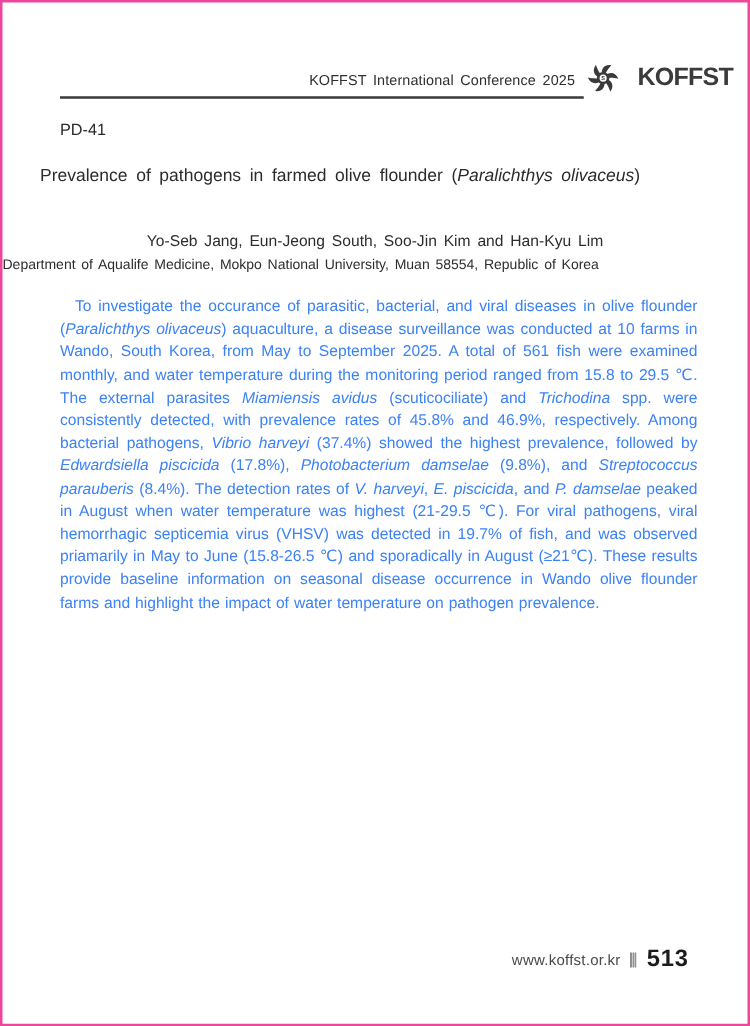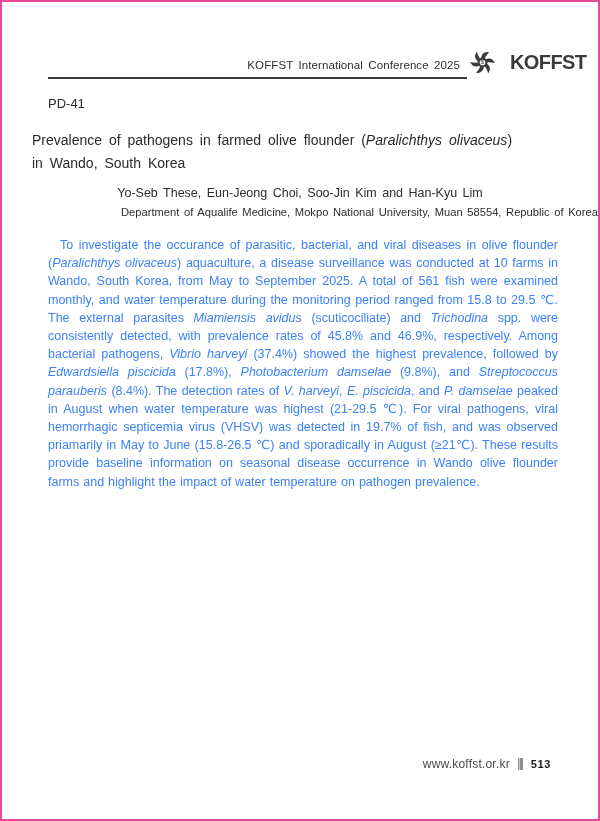--- a/index.html
+++ b/index.html
@@ -74,21 +74,21 @@
     text-align: center;
     font-size: 12.5px;
     word-spacing: 2px;
     color: #2d2d2d;
   }
   .affiliation {
     position: absolute;
     left: 0;
     right: 0;
     top: 204px;
-    text-align: right;
+    text-align: left;
     font-size: 11.2px;
     word-spacing: 1.5px;
     color: #2d2d2d;
   }
   .abstract {
     position: absolute;
     left: 46px;
     width: 510px;
     top: 234px;
     font-size: 12.5px;
@@ -113,21 +113,21 @@
     text-decoration: none;
     letter-spacing: 0.2px;
     margin-left: 16px;
   }
   .footer-sep {
     width: 5px;
     height: 12px;
     background: repeating-linear-gradient(90deg, #8f8f8f 0 1.4px, #c9c9c9 1.4px 2.2px);
   }
   .footer-page {
-    font-size: 11px;
+    font-size: 19px;
     font-weight: 600;
     color: #1c1c1c;
     letter-spacing: 0.6px;
   }
 </style>
 </head>
 <body>
 
 <div class="page">
 
@@ -151,24 +151,23 @@
         <text x="12" y="13.4" text-anchor="middle" font-size="4" font-weight="bold" fill="#3a3a3a">S</text>
       </svg>
     </span>
     <span class="logo-text">KOFFST</span>
   </div>
 
   <div class="paper-id">PD-41</div>
 
   <div class="title">
     <div><span>Prevalence of pathogens in farmed olive flounder (</span><i>Paralichthys olivaceus</i><span>)</span></div>
-    <div>in Wando, South Korea</div>
   </div>
 
-  <div class="authors">Yo-Seb These, Eun-Jeong Choi, Soo-Jin Kim and Han-Kyu Lim</div>
+  <div class="authors">Yo-Seb Jang, Eun-Jeong South, Soo-Jin Kim and Han-Kyu Lim</div>
 
   <div class="affiliation">Department of Aqualife Medicine, Mokpo National University, Muan 58554, Republic of Korea</div>
 
   <div class="abstract"><span>To investigate the occurance of parasitic, bacterial, and viral diseases in olive flounder (</span><i>Paralichthys olivaceus</i><span>) aquaculture, a disease surveillance was conducted at 10 farms in Wando, South Korea, from May to September 2025. A total of 561 fish were examined monthly, and water temperature during the monitoring period ranged from 15.8 to 29.5 ℃. The external parasites </span><i>Miamiensis avidus</i><span> (scuticociliate) and </span><i>Trichodina</i><span> spp. were consistently detected, with prevalence rates of 45.8% and 46.9%, respectively. Among bacterial pathogens, </span><i>Vibrio harveyi</i><span> (37.4%) showed the highest prevalence, followed by </span><i>Edwardsiella piscicida</i><span> (17.8%), </span><i>Photobacterium damselae</i><span> (9.8%), and </span><i>Streptococcus parauberis</i><span> (8.4%). The detection rates of </span><i>V. harveyi</i><span>, </span><i>E. piscicida</i><span>, and </span><i>P. damselae</i><span> peaked in August when water temperature was highest (21-29.5 ℃). For viral pathogens, viral hemorrhagic septicemia virus (VHSV) was detected in 19.7% of fish, and was observed priamarily in May to June (15.8-26.5 ℃) and sporadically in August (≥21℃). These results provide baseline information on seasonal disease occurrence in Wando olive flounder farms and highlight the impact of water temperature on pathogen prevalence.</span></div>
 
   <div class="footer">
     <span class="footer-url">www.koffst.or.kr</span>
     <span class="footer-sep"></span>
     <span class="footer-page">513</span>
   </div>

